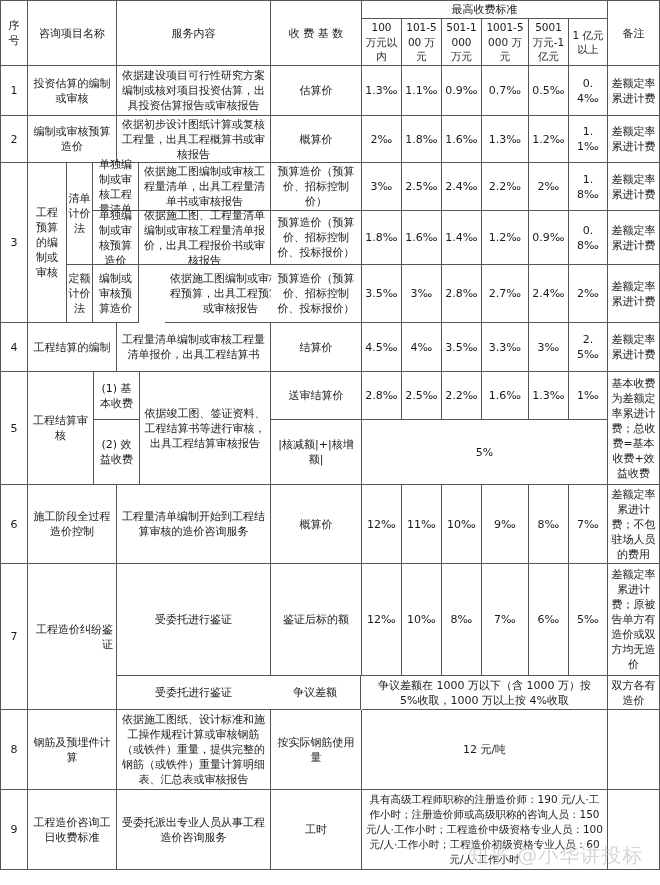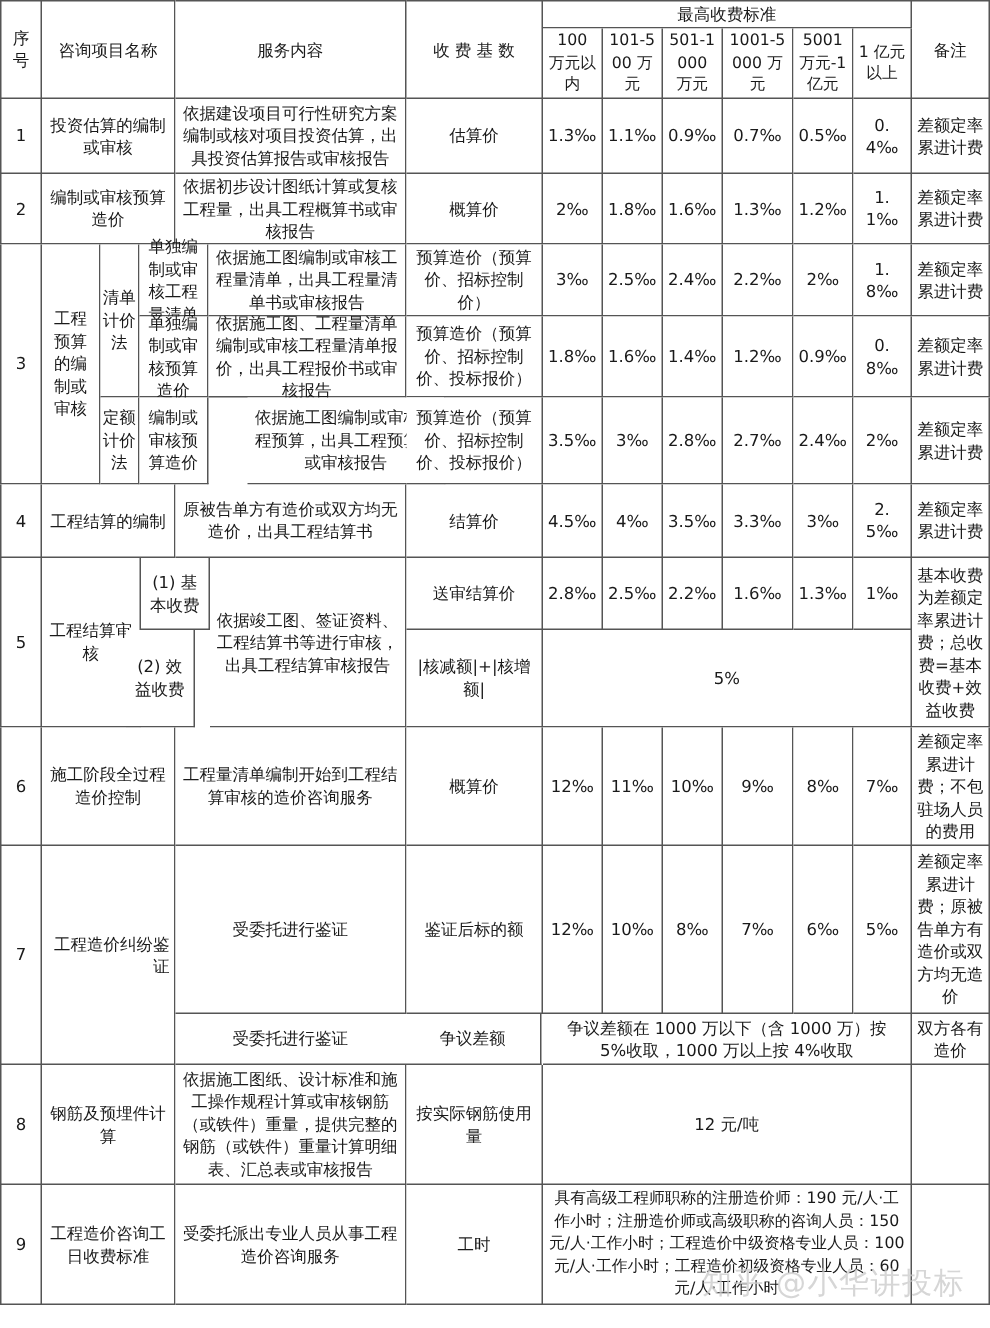--- a/index.html
+++ b/index.html
@@ -90,35 +90,35 @@
   <div class="c" style="left:362px;top:265px;width:40px;height:58px;">3.5‰</div>
   <div class="c" style="left:402px;top:265px;width:40px;height:58px;">3‰</div>
   <div class="c" style="left:442px;top:265px;width:40px;height:58px;">2.8‰</div>
   <div class="c" style="left:482px;top:265px;width:47px;height:58px;">2.7‰</div>
   <div class="c" style="left:529px;top:265px;width:40px;height:58px;">2.4‰</div>
   <div class="c" style="left:569px;top:265px;width:39px;height:58px;">2‰</div>
   <div class="c" style="left:608px;top:265px;width:52px;height:58px;">差额定率累进计费</div>
 
   <div class="c l" style="left:0;top:323px;width:28px;height:49px;">4</div>
   <div class="c" style="left:28px;top:323px;width:89px;height:49px;">工程结算的编制</div>
-  <div class="c" style="left:117px;top:323px;width:154px;height:49px;">原被告单方有造价或双方均无造价，出具工程结算书</div>
+  <div class="c" style="left:117px;top:323px;width:154px;height:49px;">工程量清单编制或审核工程量清单报价，出具工程结算书</div>
   <div class="c" style="left:271px;top:323px;width:91px;height:49px;">结算价</div>
   <div class="c" style="left:362px;top:323px;width:40px;height:49px;">4.5‰</div>
   <div class="c" style="left:402px;top:323px;width:40px;height:49px;">4‰</div>
   <div class="c" style="left:442px;top:323px;width:40px;height:49px;">3.5‰</div>
   <div class="c" style="left:482px;top:323px;width:47px;height:49px;">3.3‰</div>
   <div class="c" style="left:529px;top:323px;width:40px;height:49px;">3‰</div>
   <div class="c" style="left:569px;top:323px;width:39px;height:49px;">2.5‰</div>
   <div class="c" style="left:608px;top:323px;width:52px;height:49px;">差额定率累进计费</div>
 
   <div class="c l" style="left:0;top:372px;width:28px;height:113px;">5</div>
   <div class="c" style="left:28px;top:372px;width:66px;height:113px;">工程结算审核</div>
   <div class="c" style="left:94px;top:372px;width:46px;height:48px;padding:1px 6px;">(1) 基本收费</div>
-  <div class="c" style="left:84px;top:420px;width:46px;height:65px;padding:1px 6px;">(2) 效益收费</div>
-  <div class="c" style="left:140px;top:372px;width:131px;height:113px;">依据竣工图、签证资料、工程结算书等进行审核，出具工程结算审核报告</div>
+  <div class="c" style="left:94px;top:420px;width:46px;height:65px;padding:1px 6px;">(2) 效益收费</div>
+  <div class="c" style="left:140px;top:372px;width:131px;height:113px;font-family:Liberation Serif, serif;">依据竣工图、签证资料、工程结算书等进行审核，出具工程结算审核报告</div>
   <div class="c" style="left:271px;top:372px;width:91px;height:48px;">送审结算价</div>
   <div class="c" style="left:362px;top:372px;width:40px;height:48px;">2.8‰</div>
   <div class="c" style="left:402px;top:372px;width:40px;height:48px;">2.5‰</div>
   <div class="c" style="left:442px;top:372px;width:40px;height:48px;">2.2‰</div>
   <div class="c" style="left:482px;top:372px;width:47px;height:48px;">1.6‰</div>
   <div class="c" style="left:529px;top:372px;width:40px;height:48px;">1.3‰</div>
   <div class="c" style="left:569px;top:372px;width:39px;height:48px;">1‰</div>
   <div class="c" style="left:271px;top:420px;width:91px;height:65px;">|核减额|+|核增额|</div>
   <div class="c" style="left:362px;top:420px;width:246px;height:65px;">5%</div>
   <div class="c" style="left:608px;top:372px;width:52px;height:113px;">基本收费为差额定率累进计费；总收费=基本收费+效益收费</div>

